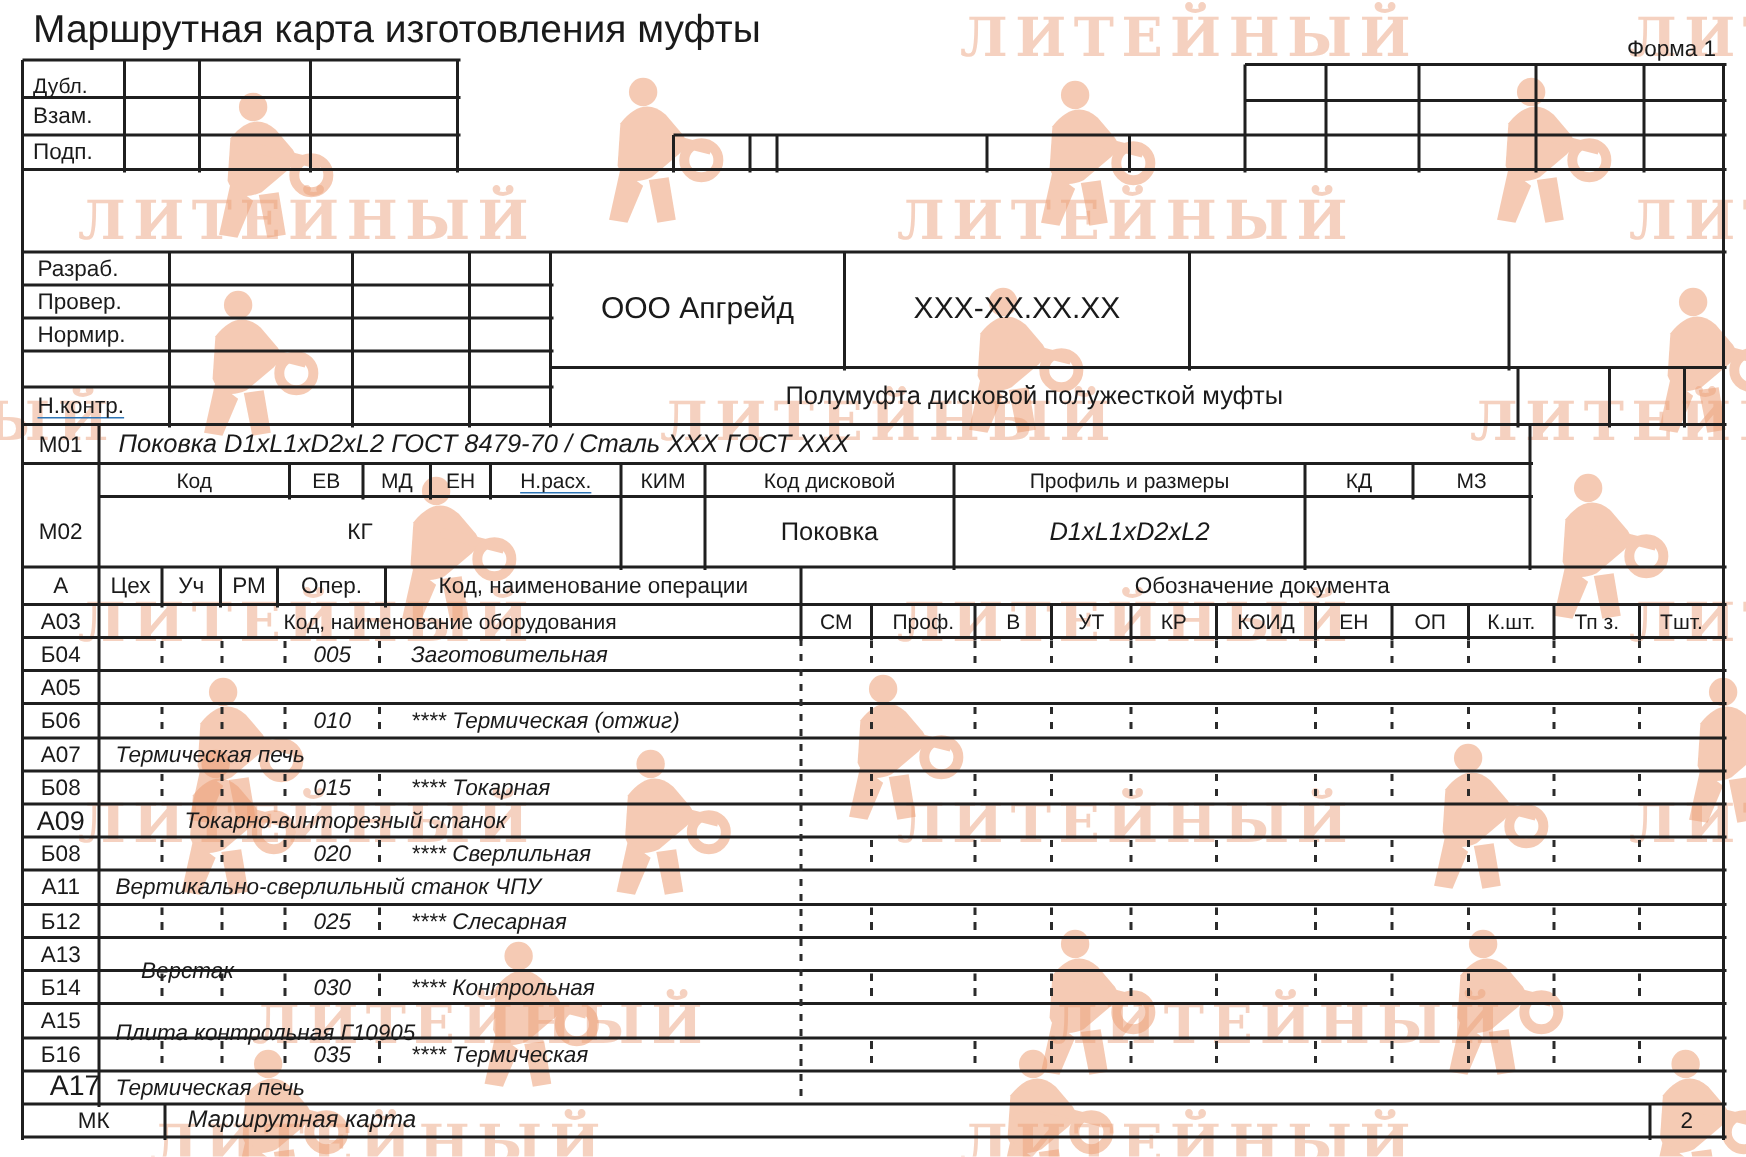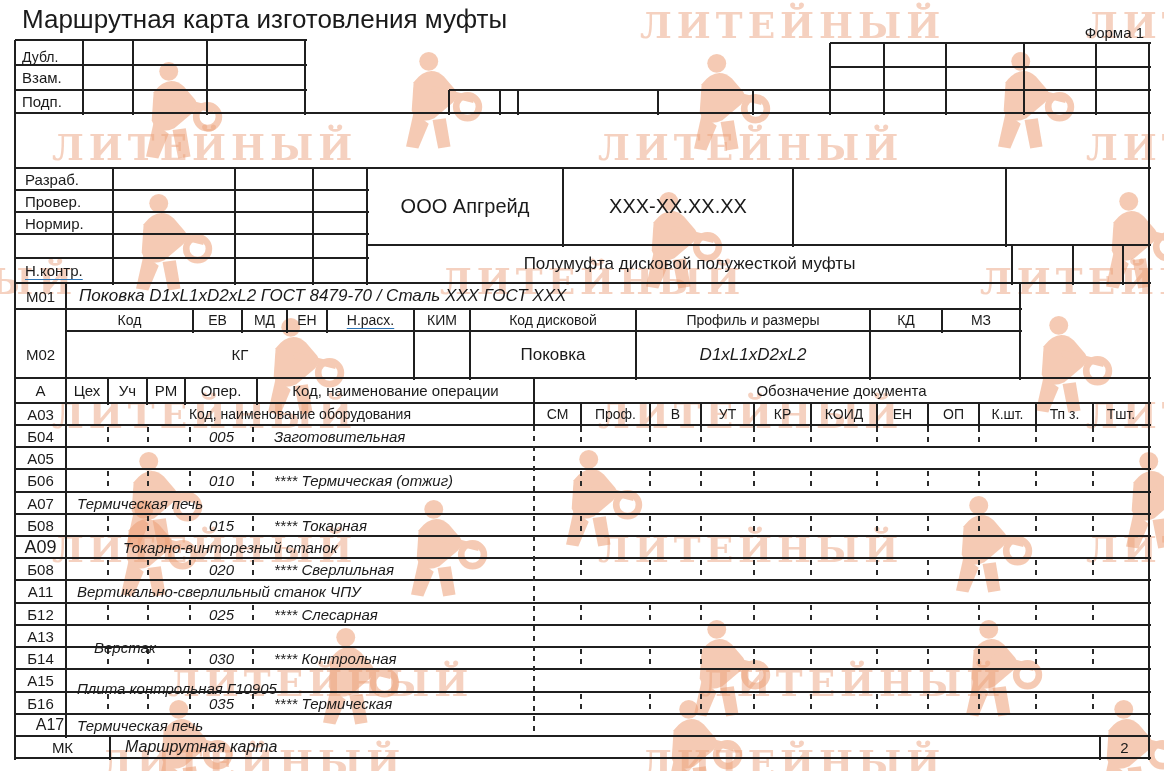--- a/index.html
+++ b/index.html
@@ -528,19 +528,19 @@
     <div class="t " style="left: 15px; top: 625px; width: 51px; height: 22px; font-size: 15px;">А13</div>
     <div class="t it lft" style="left: 87px; top: 625px; width: 460px; height: 22px; font-size: 15px; margin-top: 11px;">Верстак</div>
     <div class="t " style="left: 15px; top: 647px; width: 51px; height: 22px; font-size: 15px;">Б14</div>
     <div class="t it" style="left: 190px; top: 647px; width: 63px; height: 22px; font-size: 15px;">030</div>
     <div class="t it lft" style="left: 267px; top: 647px; width: 560px; height: 22px; font-size: 15px;">**** Контрольная</div>
     <div class="t " style="left: 15px; top: 669px; width: 51px; height: 23px; font-size: 15px;">А15</div>
     <div class="t it lft" style="left: 70px; top: 669px; width: 460px; height: 38px; font-size: 15px;">Плита контрольная Г10905</div>
     <div class="t " style="left: 15px; top: 692px; width: 51px; height: 22px; font-size: 15px;">Б16</div>
     <div class="t it" style="left: 190px; top: 692px; width: 63px; height: 22px; font-size: 15px;">035</div>
     <div class="t it lft" style="left: 267px; top: 692px; width: 560px; height: 22px; font-size: 15px;">**** Термическая</div>
-    <div class="t " style="left: 15px; top: 714px; width: 70px; height: 22px; font-size: 16px;">А17</div>
+    <div class="t " style="left: 15px; top: 714px; width: 70px; height: 22px; font-size: 19px;">А17</div>
     <div class="t it lft" style="left: 70px; top: 714px; width: 460px; height: 22px; font-size: 15px;">Термическая печь</div>
   </div>
 
 <div class="t" style="left:15px;top:736px;width:95px;height:22px;font-size:15px">МК</div>
 <div class="t lft it" style="left:118px;top:736px;width:420px;height:22px;font-size:16px">Маршрутная карта</div>
 <div class="t" style="left:1100px;top:736px;width:49px;height:22px;font-size:15px">2</div>
 
 </body></html>

